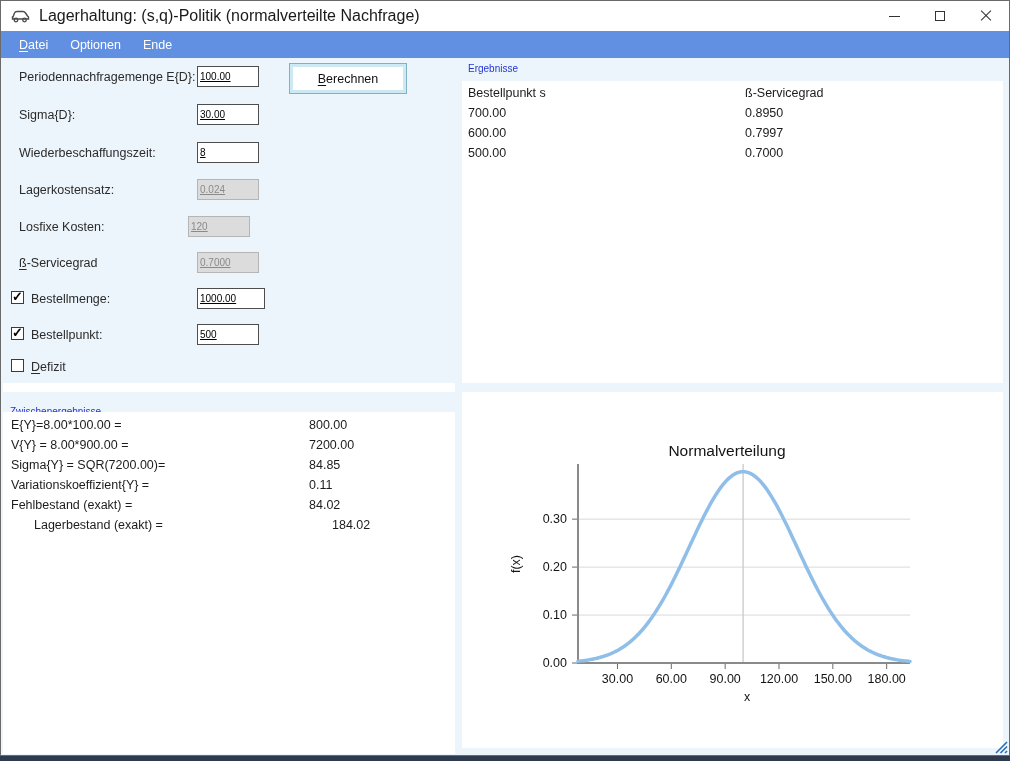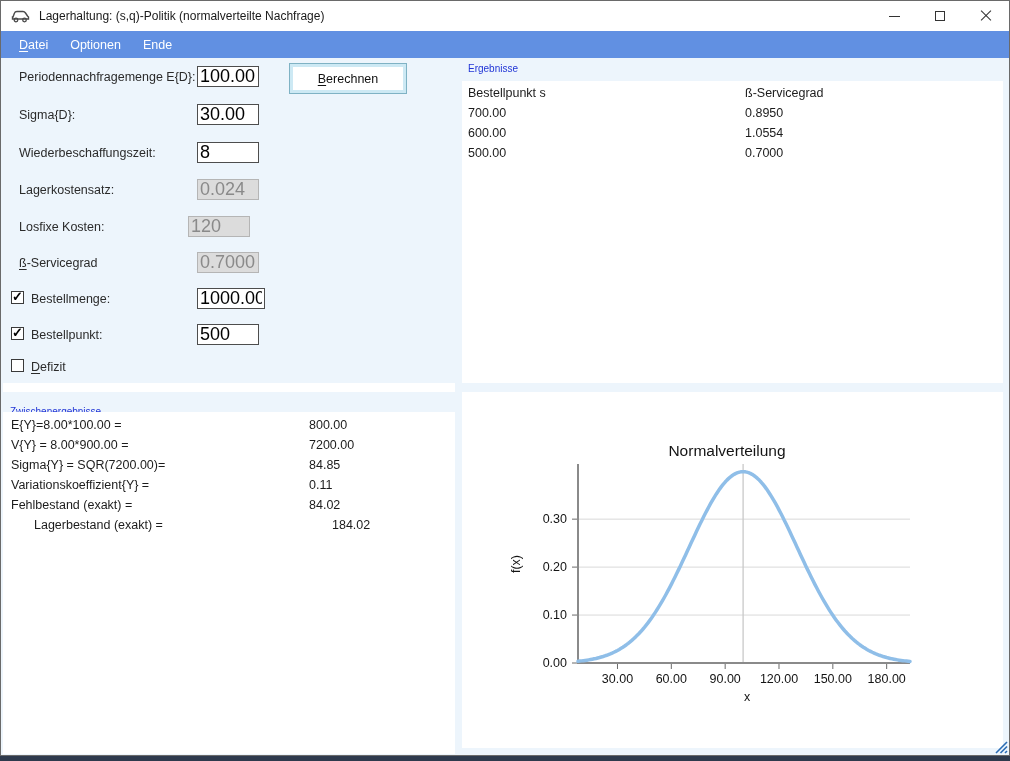--- a/index.html
+++ b/index.html
@@ -2,38 +2,38 @@
 <html style="--menu: #6190E2; --panel: #EDF5FC; --header_text: #2135D6; --curve: #8FBEE8; --grid: #D9D9D9; --axis: #8A8A8A; --refline: #C8C8C8; --disabled_bg: #DCDCDC; --disabled_text: #8A8A8A; --input_border: #4D4D4D; --window_border: #6A6A6A; --button_border: #7FB2C4; --button_glow: #CDE9F4; --taskbar: #2E3A4D; --grip: #2A6CB4;"><head>
 <meta charset="utf-8">
 <style>
   html,body{margin:0;padding:0;background:#fff;font-family:"Liberation Sans",sans-serif;}
   *{box-sizing:border-box;}
   .stage{position:relative;width:1010px;height:761px;overflow:hidden;background:#fff;}
   .window{position:absolute;left:0;top:0;width:1010px;height:756px;border:1px solid var(--window_border);background:#fff;overflow:hidden;}
   
   .titlebar{position:absolute;left:0;top:0;right:0;height:30px;background:#fff;display:flex;align-items:center;}
   .appicon{margin-left:10px;flex:0 0 auto;}
-  .wtitle{margin-left:9px;font-size:12px;color:#1a1a1a;white-space:nowrap;}
+  .wtitle{margin-left:9px;font-size:16px;color:#1a1a1a;white-space:nowrap;}
   .controls{margin-left:auto;display:flex;height:30px;}
   .ctrl{width:46px;height:30px;display:flex;align-items:center;justify-content:center;position:relative;cursor:pointer;}
   .glyph-min{display:block;width:11px;height:1px;background:#333;}
   .glyph-max{display:block;width:10px;height:10px;border:1px solid #333;background:#fff;}
   .glyph-x{position:relative;width:12px;height:12px;display:block;}
   .glyph-x i{position:absolute;left:-1px;top:5px;width:14px;height:1px;background:#333;display:block;}
   .glyph-x i:first-child{transform:rotate(45deg);}
   .glyph-x i:last-child{transform:rotate(-45deg);}
   
   .menubar{position:absolute;left:0;top:30px;right:0;height:27px;background:var(--menu);display:flex;align-items:center;padding-left:7px;}
   .menu-item{color:#fff;font-size:12.5px;padding:0 11px;height:27px;display:flex;align-items:center;cursor:pointer;}
   .menu-item u,.label u,.btn u{text-decoration:underline;text-underline-offset:2px;}
   
   .client{position:absolute;left:0;top:57px;right:0;bottom:0;background:var(--panel);}
   .form-panel{position:absolute;left:2px;top:0;width:452px;height:325px;background:var(--panel);}
   .label{position:absolute;font-size:12.5px;color:#2b2b2b;white-space:nowrap;}
-  .tbox{position:absolute;width:62px;height:21px;border:1px solid var(--input_border);background:#fff;font-family:"Liberation Sans",sans-serif;font-size:18px;color:#000;padding:0 2px;outline:none;}
+  .tbox{position:absolute;width:62px;height:21px;border:1px solid var(--input_border);background:#fff;font-family:"Liberation Sans",sans-serif;font-size:10px;color:#000;padding:0 2px;outline:none;text-decoration:underline;}
   .tbox:disabled{background:var(--disabled_bg);color:var(--disabled_text);border-color:#b5b5b5;}
   .cbox{position:absolute;width:13px;height:13px;border:1px solid #3a3a3a;background:#fff;cursor:pointer;}
   .cbox.checked::after{content:"✓";position:absolute;left:0px;top:-3px;font-size:13px;font-weight:bold;color:#000;}
   .btn{position:absolute;left:286px;top:5px;width:118px;height:31px;background:#fff;border:1px solid var(--button_border);box-shadow:inset 0 0 0 3px var(--button_glow);font-family:"Liberation Sans",sans-serif;font-size:12.5px;color:#111;cursor:pointer;}
   .section-header{position:absolute;font-size:10px;color:var(--header_text);white-space:nowrap;}
   .zw-gap{position:absolute;left:2px;top:325px;width:452px;height:9px;background:#fff;}
   .zw-panel{position:absolute;left:2px;top:354px;width:452px;height:342px;background:#fff;}
   .erg-panel{position:absolute;left:461px;top:23px;width:541px;height:302px;background:#fff;}
   .chart-panel{position:absolute;left:461px;top:334px;width:541px;height:356px;background:#fff;}
   .trow{position:absolute;left:0;width:100%;height:18px;font-size:12.5px;color:#1c1c1c;white-space:nowrap;}
@@ -140,21 +140,21 @@
           <div class="trow" style="top: 5px;">
             <span class="c1">Bestellpunkt s</span>
             <span class="c2">ß-Servicegrad</span>
           </div>
           <div class="trow" style="top: 25px;">
             <span class="c1">700.00</span>
             <span class="c2">0.8950</span>
           </div>
           <div class="trow" style="top: 45px;">
             <span class="c1">600.00</span>
-            <span class="c2">1.0554</span>
+            <span class="c2">0.7997</span>
           </div>
           <div class="trow" style="top: 65px;">
             <span class="c1">500.00</span>
             <span class="c2">0.7000</span>
           </div>
         </div>
 
       <div class="chart-panel" id="chartPanel"><svg width="541" height="356">
             <line x1="116" y1="223.04819277108433" x2="448" y2="223.04819277108433" stroke="#D9D9D9" stroke-width="1"></line>
             <line x1="116" y1="175.09638554216866" x2="448" y2="175.09638554216866" stroke="#D9D9D9" stroke-width="1"></line>

